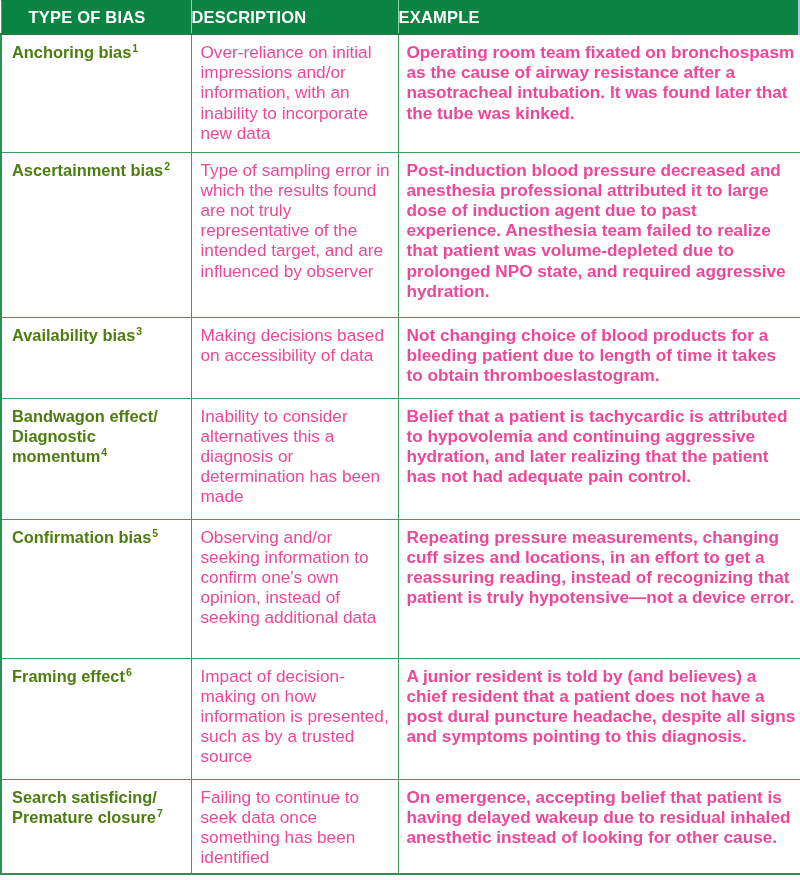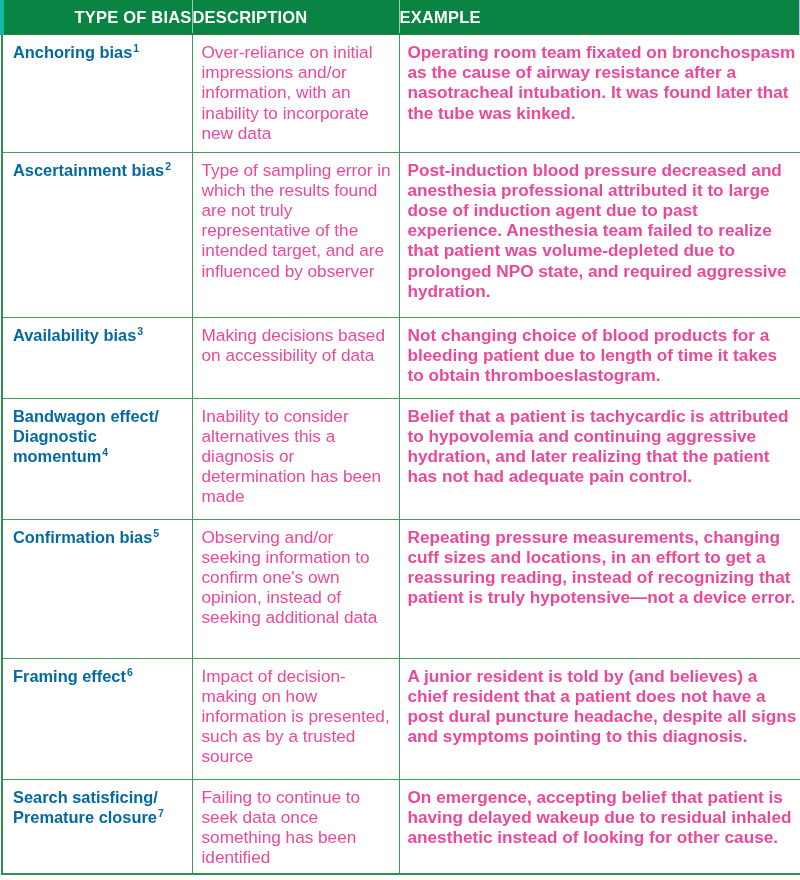--- a/index.html
+++ b/index.html
@@ -29,41 +29,41 @@
       font-size: 16.5px;
       letter-spacing: 0.2px;
       height: 32px;
       padding: 0;
       border-left: 1px solid #8fd3a8;
       border-right: 1px solid #8fd3a8;
       border-top: 1px solid #0a8443;
       border-bottom: 2px solid #1d7f44;
     }
     thead th.h-type {
-      text-align: right;
+      text-align: left;
       padding-left: 27px;
-      border-left: 4px solid #14b8a6;
+      border-left: 1px solid #14b8a6;
     }
     thead th.h-desc, thead th.h-example {
       text-align: left;
     }
     thead th.h-example { border-right: 6px solid #c4b5fd; }
     tbody td {
       vertical-align: top;
       border: 1.5px solid #3d9b5d;
       font-size: 17.2px;
       line-height: 20.2px;
       padding: 7px 8px 6px 8px;
       color: #ec4899;
     }
     tbody td.type-cell {
       font-weight: bold;
       padding-left: 10px;
       padding-right: 4px;
-      color: #0369a1;
+      color: #4d7c0f;
       font-size: 16.4px;
       line-height: 20.2px;
     }
     tbody td.desc-cell {
       padding-left: 9px;
       padding-right: 4px;
     }
     tbody td.example-cell {
       padding-left: 8px;
       padding-right: 4px;

